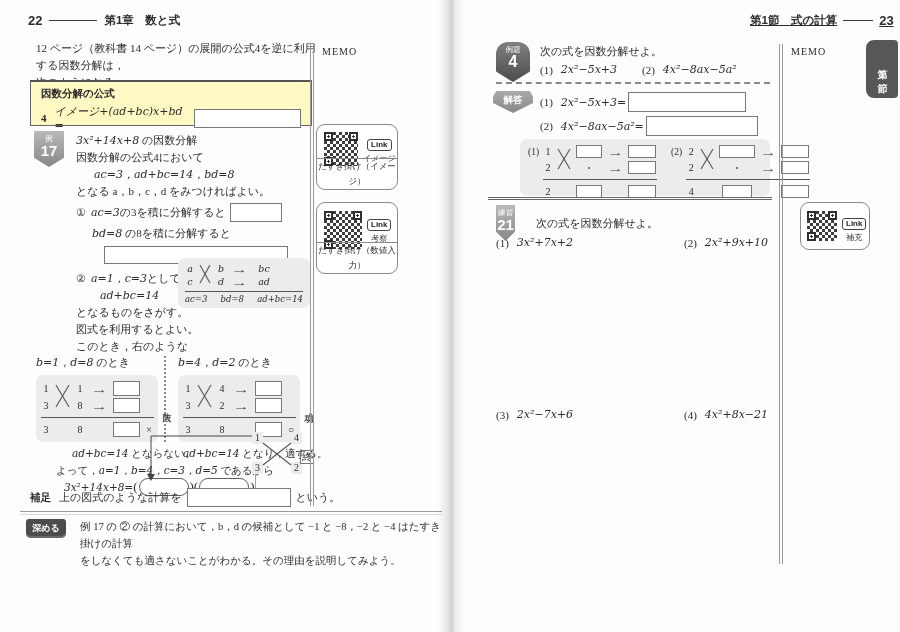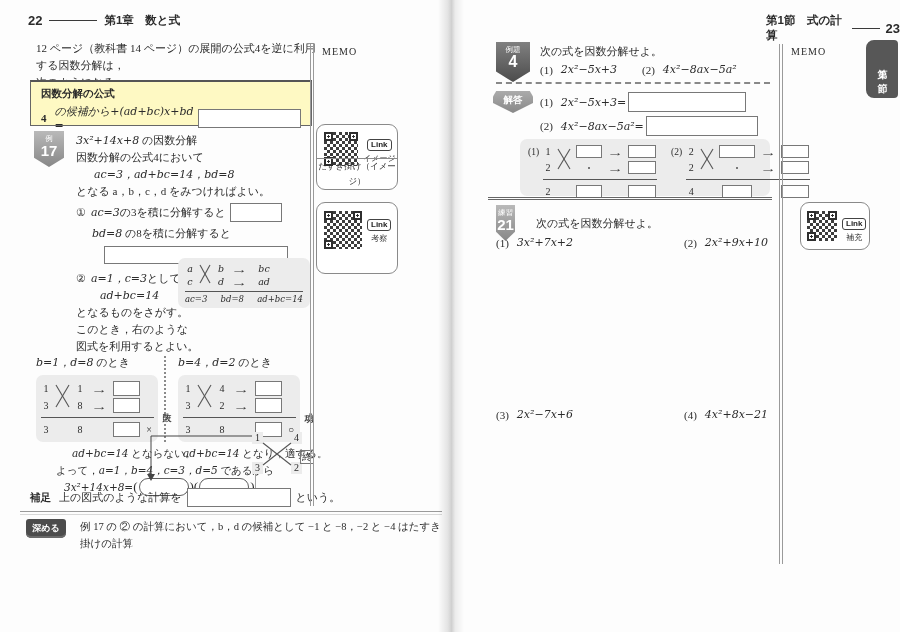--- a/index.html
+++ b/index.html
@@ -10,21 +10,21 @@
   .m{font-style:italic;font-family:"DejaVu Serif",serif;}
   .b{font-weight:bold;}
   .box{display:inline-block;background:#fff;border:1px solid #787878;vertical-align:middle;box-sizing:border-box;}
   .hline{height:1px;background:#3a3a3a;}
   .vrule{position:absolute;width:2px;border-left:1px solid #9a9a9a;border-right:1px solid #9a9a9a;}
   .gpanel{background:#ececec;border-radius:7px;}
   
   .shield{position:absolute;clip-path:polygon(0 0,100% 0,100% 74%,50% 100%,0 74%);
           background:linear-gradient(180deg,#b9b9b9,#878787);color:#fff;text-align:center;
           font-family:"Liberation Sans","DejaVu Sans",sans-serif;}
-  .shield.dark{background:linear-gradient(180deg,#808080,#4c4c4c);}
+  .shield.dark{background:linear-gradient(180deg,#808080,#4c4c4c);border-radius:12px;}
   .shield .st{display:block;font-size:7.5px;line-height:9px;padding-top:3px;}
   .shield .sn{display:block;font-size:15px;font-weight:bold;line-height:15px;}
   .ribbon{position:absolute;clip-path:polygon(8% 0,92% 0,100% 25%,100% 55%,50% 100%,0 55%,0 25%);
           background:linear-gradient(180deg,#ababab,#888888);color:#fff;font-size:9.5px;font-weight:bold;
           text-align:center;font-family:"Liberation Sans","DejaVu Sans",sans-serif;}
   .fukabadge{position:absolute;background:#4c4c4c;color:#fff;border-radius:3px 3px 5px 5px;
              font-size:9px;font-weight:bold;text-align:center;line-height:19px;
              font-family:"Liberation Sans","DejaVu Sans",sans-serif;box-shadow:0 -2px 0 #6a6a6a inset;}
   
   .tkg{display:grid;grid-template-columns:10px 16px 14px 18px 30px 10px;column-gap:3px;row-gap:2px;
@@ -75,21 +75,21 @@
 
 <div class="abs" style="left:36px;top:40px;width:290px;line-height:17px;">
   <div>12 ページ（教科書 14 ページ）の展開の公式4を逆に利用する因数分解は，</div>
   <div>次のようになる。</div>
 </div>
 
 <div class="abs" style="left:30px;top:80px;width:282px;height:46px;border:1px solid #666;border-top:2.5px solid #555;padding:5px 10px;box-sizing:border-box;background:#fef9c3;">
   <div class="sans b" style="font-size:10.5px;">因数分解の公式</div>
   <div class="line-row" style="margin-top:3px;">
     <span class="b" style="font-size:11px;margin-right:8px;">4</span>
-    <span class="m">の候補から+(ad+bc)x+bd =</span>
+    <span class="m">イメージ+(ad+bc)x+bd =</span>
     <span class="box" style="width:112px;height:19px;margin-left:4px;"></span>
   </div>
 </div>
 
 <div class="shield" style="left:34px;top:131px;width:30px;height:36px;">
   <span class="st">例</span>
   <span class="sn">17</span>
 </div>
 
 <div class="abs" style="left:76px;top:132px;width:236px;line-height:17px;">
@@ -109,22 +109,22 @@
     <span class="m">bd=8</span><span> の8を積に分解すると</span>
   </div>
   <div class="box" style="display:block;width:184px;height:18px;margin:4px 0 0 28px;"></div>
   <div class="line-row" style="margin-top:6px;">
     <span>②</span>
     <span class="m" style="margin-left:5px;">a=1，c=3</span>
     <span> として，b，d の候補から</span>
   </div>
   <div class="m" style="padding-left:24px;">ad+bc=14</div>
   <div>となるものをさがす。</div>
+  <div>図式を利用するとよい。</div>
   <div>このとき，右のような</div>
-  <div>図式を利用するとよい。</div>
 </div>
 
 <div class="abs gpanel" style="left:178px;top:258px;width:118px;padding:5px 7px 4px;">
   <div style="display:grid;grid-template-columns:10px 12px 12px 16px 26px;column-gap:4px;align-items:center;justify-items:center;font-size:9.5px;line-height:12px;">
     <span class="m">a</span>
     <span style="grid-row:1/3;grid-column:2;">
       <svg class="xs" width="12" height="22" viewBox="0 0 12 22">
           <line x1="1" y1="2" x2="11" y2="20"></line>
           <line x1="11" y1="2" x2="1" y2="20"></line>
         </svg>
@@ -255,20 +255,21 @@
   <span>上の図式のような計算を</span>
   <span class="box" style="width:104px;height:19px;margin:0 5px;"></span>
   <span>という。</span>
 </div>
 
 <div class="abs" style="left:20px;top:511px;width:422px;height:2px;border-top:1px solid #9a9a9a;border-bottom:1px solid #d8d8d8;"></div>
 
 <div class="fukabadge" style="left:26px;top:519px;width:40px;height:19px;">深める</div>
 <div class="abs note" style="left:80px;top:518px;width:362px;line-height:17px;">
   <div>例 17 の ② の計算において，b，d の候補として −1 と −8，−2 と −4 はたすき掛けの計算</div>
+  <div>をしなくても適さないことがわかる。その理由を説明してみよう。</div>
 </div>
 
 <div class="vrule" style="left:310px;top:44px;height:462px;"></div>
 <div class="abs" style="left:322px;top:46px;font-size:10px;letter-spacing:1px;">MEMO</div>
 
 <div class="qrcard" style="left:316px;top:124px;width:82px;height:66px;">
   <div class="qr" style="position:absolute;left:7px;top:7px;width:34px;height:34px;">
     <i class="qf tl"></i>
       <i class="qf tr"></i>
       <i class="qf bl"></i>
@@ -283,25 +284,26 @@
 <div class="qrcard" style="left:316px;top:202px;width:82px;height:72px;">
   <div class="qr" style="position:absolute;left:7px;top:8px;width:38px;height:38px;">
     <i class="qf tl"></i>
       <i class="qf tr"></i>
       <i class="qf bl"></i>
   </div>
   <div style="position:absolute;left:50px;top:14px;text-align:center;">
     <span class="linkb">Link</span>
     <div style="font-size:8px;margin-top:2px;">考察</div>
   </div>
+  <div class="qcap">たすき掛け（数値入力）</div>
 </div>
 
 <div class="gutter"></div>
 
-<div class="abs line-row" style="left:766px;top:13px;">
+<div class="abs line-row" style="left:750px;top:13px;text-decoration:underline;">
   <span class="sans b" style="font-size:11.5px;">第1節　式の計算</span>
   <span class="hline" style="width:30px;margin:0 6px;"></span>
   <span class="sans b" style="font-size:13px;">23</span>
 </div>
 
 <div class="tab">
     <span>第１節</span>
   </div>
 
 <div class="shield dark" style="left:496px;top:42px;width:34px;height:40px;">

